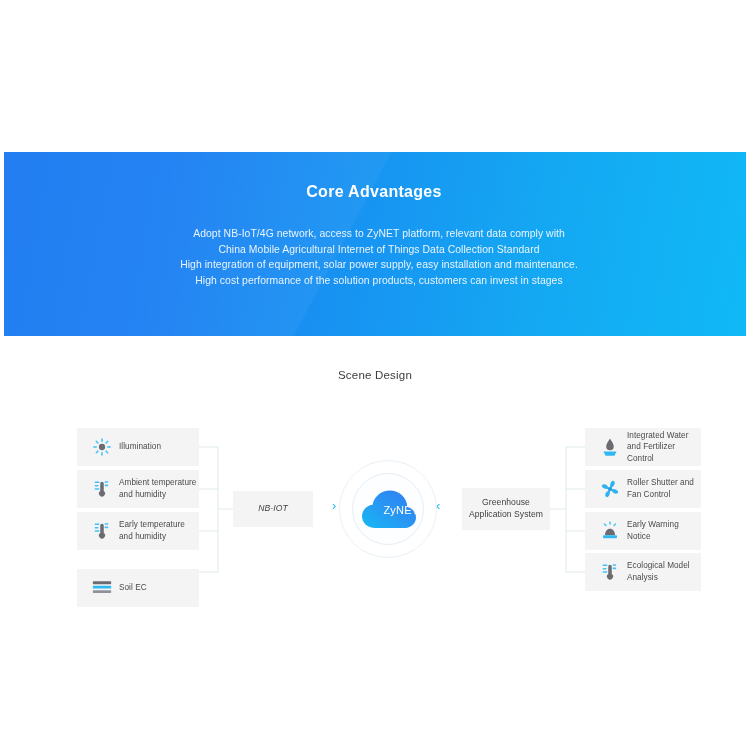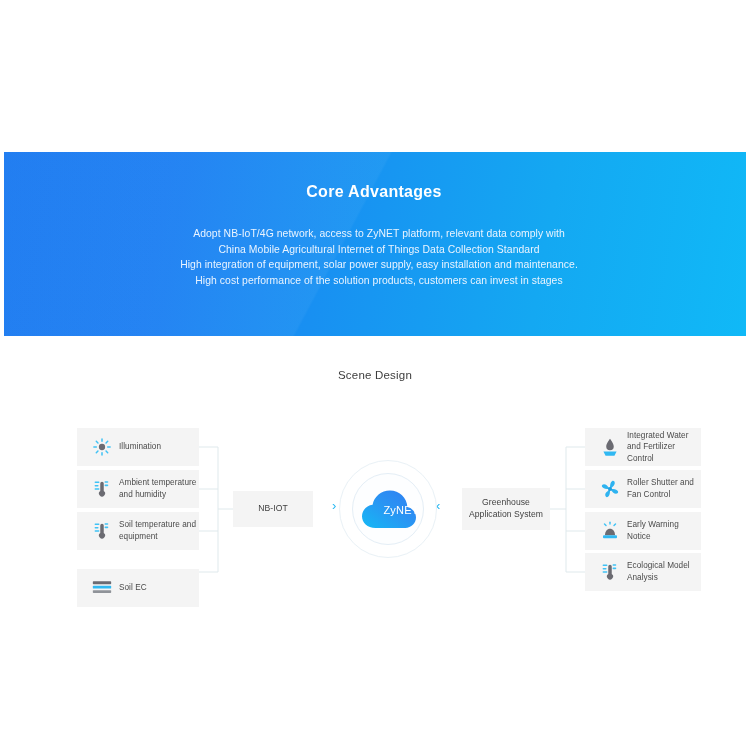--- a/index.html
+++ b/index.html
@@ -117,21 +117,21 @@
     color: #3f3f3f;
   }
 
   
   .left-node { left: 77px; width: 122px; height: 38px; }
   .l0 { top: 28px; }
   .l1 { top: 70px; }
   .l2 { top: 112px; }
   .l3 { top: 169px; }
 
-  .nbiot { left: 233px; top: 91px; width: 80px; height: 36px; }
+  .nbiot { left: 233px; top: 91px; width: 80px; height: 36px; font-style: italic; }
 
   .greenhouse { left: 462px; top: 88px; width: 88px; height: 42px; }
 
   .right-node { left: 585px; width: 116px; height: 38px; }
   .r0 { top: 28px; }
   .r1 { top: 70px; }
   .r2 { top: 112px; }
   .r3 { top: 153px; }
 
   
@@ -285,21 +285,21 @@
             <path d="M2 8 L5 8"></path>
             <path d="M2 12 L6 12"></path>
         </g>
         <g fill="#3fc2f5">
             <rect x="13" y="2.6" width="4.6" height="2" rx="1"></rect>
             <rect x="13" y="6.6" width="4.6" height="2" rx="1"></rect>
           </g>
         <path d="M10 3.2 a2.1 2.1 0 0 1 2.1 2.1 L12.1 14.4 a3.6 3.6 0 1 1 -4.2 0 L7.9 5.3 A2.1 2.1 0 0 1 10 3.2 z" fill="#6b6b72"></path>
       </svg>
     </span>
-    <span class="node-label">Soil temperature and equipment</span>
+    <span class="node-label">Early temperature and humidity</span>
   </div>
 
   <div class="node left-node l3">
     <span class="node-icon">
       <svg width="20" height="16" viewBox="0 0 24 18" xmlns="http://www.w3.org/2000/svg">
         <rect x="1" y="1" width="22" height="3.4" rx="0.8" fill="#6b6b72"></rect>
         <rect x="1" y="6.3" width="22" height="3.4" rx="0.8" fill="#2fb9f2"></rect>
         <rect x="1" y="11.6" width="22" height="3.4" rx="0.8" fill="#8f9399"></rect>
       </svg>
     </span>

